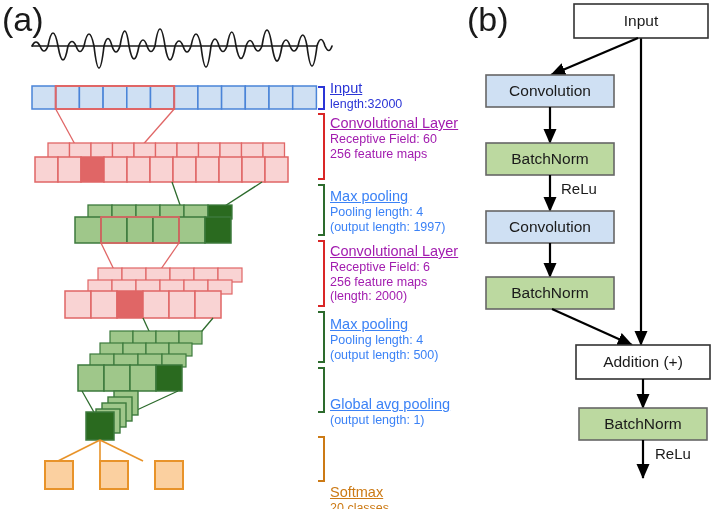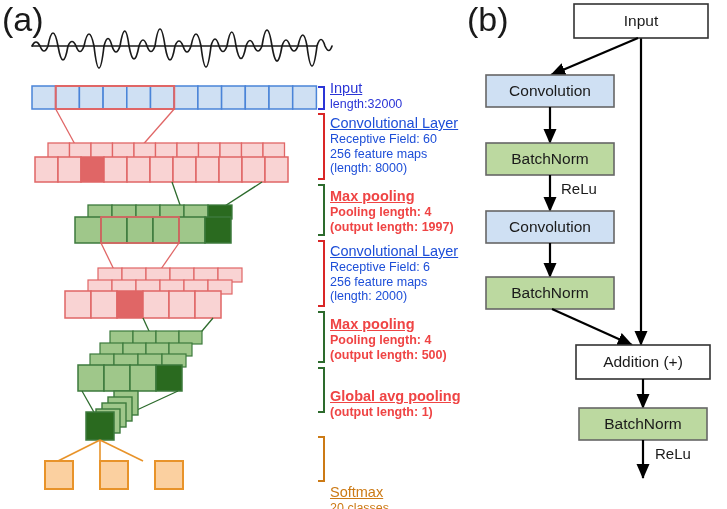--- a/index.html
+++ b/index.html
@@ -49,22 +49,22 @@
     line-height: 1.18;
     white-space: nowrap;
   }
   .ann-line {
     font-size: 12.5px;
     display: block;
     line-height: 1.17;
     white-space: nowrap;
   }
   .c-blue  { color: #2b35d6; }
-  .c-red   { color: #1d4ed8; }
-  .c-green { color: #ef4444; font-weight: bold; }
+  .c-red   { color: #a21caf; }
+  .c-green { color: #3b82f6; }
   .c-orange{ color: #cc7a15; }
 
   .bb-text {
     font-size: 15.5px;
     fill: #1a1a1a;
     font-family: "Liberation Sans", sans-serif;
     text-anchor: middle;
     dominant-baseline: middle;
   }
   .relu-text {
@@ -276,21 +276,20 @@
 
   <div class="ann-group" style="left:330px; top:80px;">
     <span class="ann-title c-blue">Input</span>
     <span class="ann-line c-blue">length:32000</span>
   </div>
 
   <div class="ann-group" style="left:330px; top:115px;">
     <span class="ann-title c-red">Convolutional Layer</span>
     <span class="ann-line c-red">Receptive Field: 60</span>
     <span class="ann-line c-red">256 feature maps</span>
-    <span class="ann-line c-red">(length: 8000)</span>
   </div>
 
   <div class="ann-group" style="left:330px; top:188px;">
     <span class="ann-title c-green">Max pooling</span>
     <span class="ann-line c-green">Pooling length: 4</span>
     <span class="ann-line c-green">(output length: 1997)</span>
   </div>
 
   <div class="ann-group" style="left:330px; top:243px;">
     <span class="ann-title c-red">Convolutional Layer</span>
@@ -298,21 +297,21 @@
     <span class="ann-line c-red">256 feature maps</span>
     <span class="ann-line c-red">(length: 2000)</span>
   </div>
 
   <div class="ann-group" style="left:330px; top:316px;">
     <span class="ann-title c-green">Max pooling</span>
     <span class="ann-line c-green">Pooling length: 4</span>
     <span class="ann-line c-green">(output length: 500)</span>
   </div>
 
-  <div class="ann-group" style="left:330px; top:388px;">
+  <div class="ann-group" style="left:330px; top:396px;">
     <span class="ann-title c-green">Global avg pooling</span>
     <span class="ann-line c-green">(output length: 1)</span>
   </div>
 
   <div class="ann-group" style="left:330px; top:440px;margin-top:44px;">
     <span class="ann-title c-orange">Softmax</span>
     <span class="ann-line c-orange">20 classes</span>
   </div>
 
   <svg class="layer-svg" id="panel-b-svg" viewBox="0 0 727 509">

